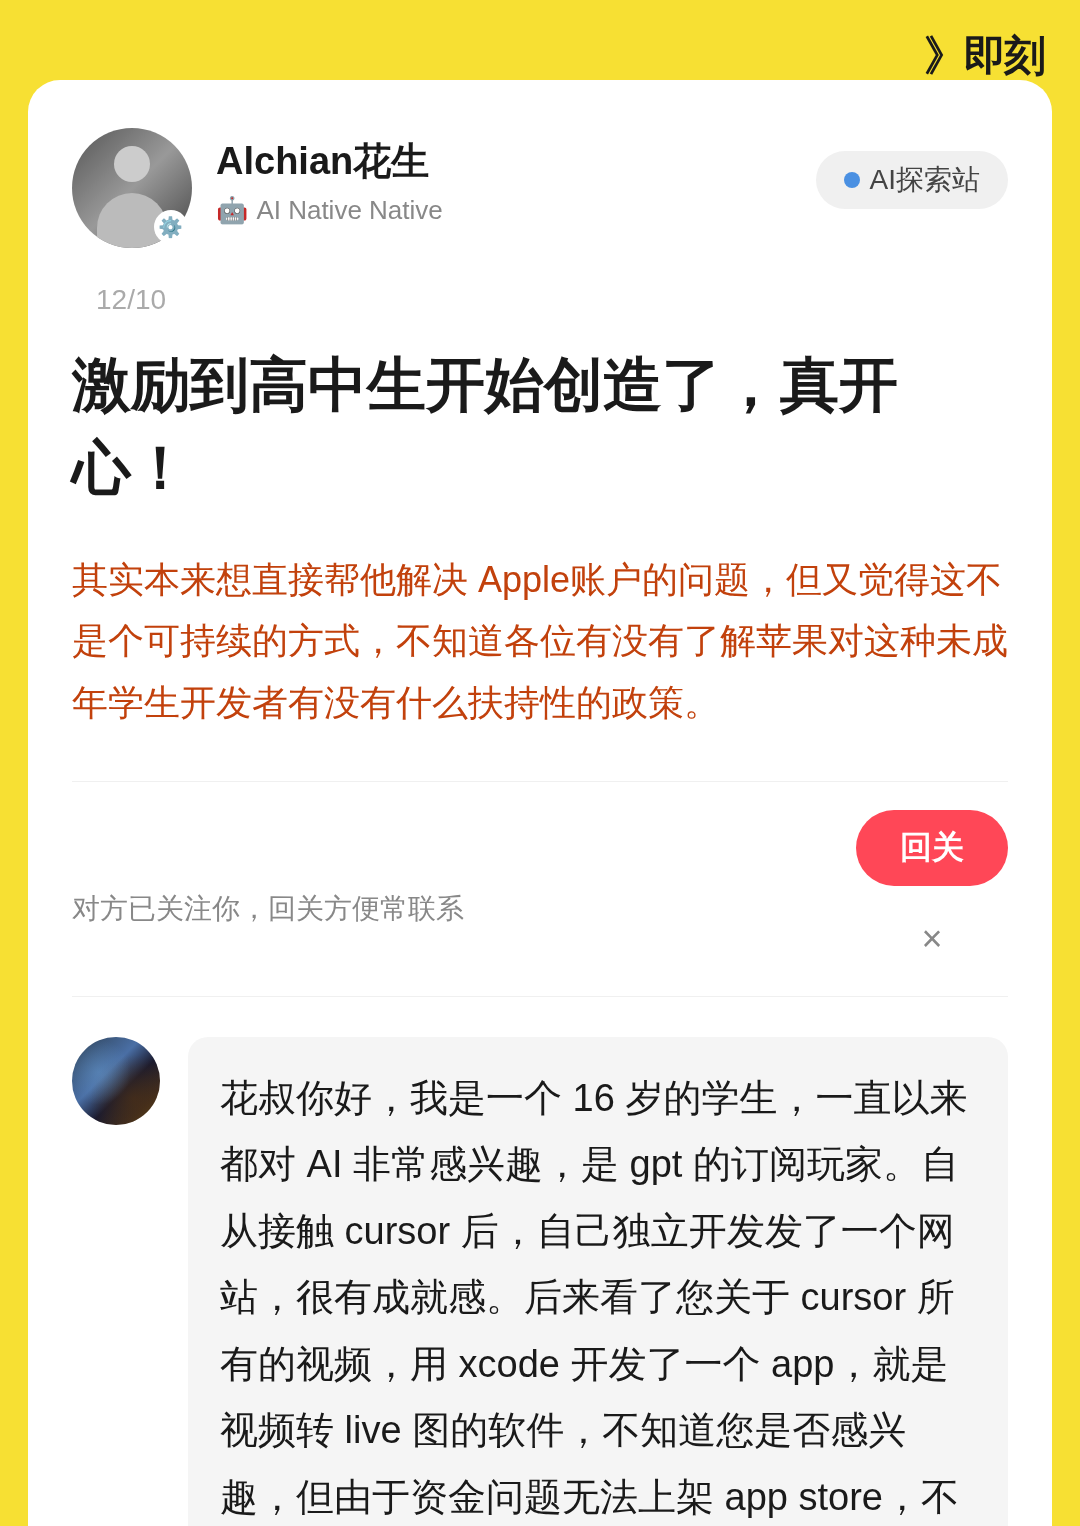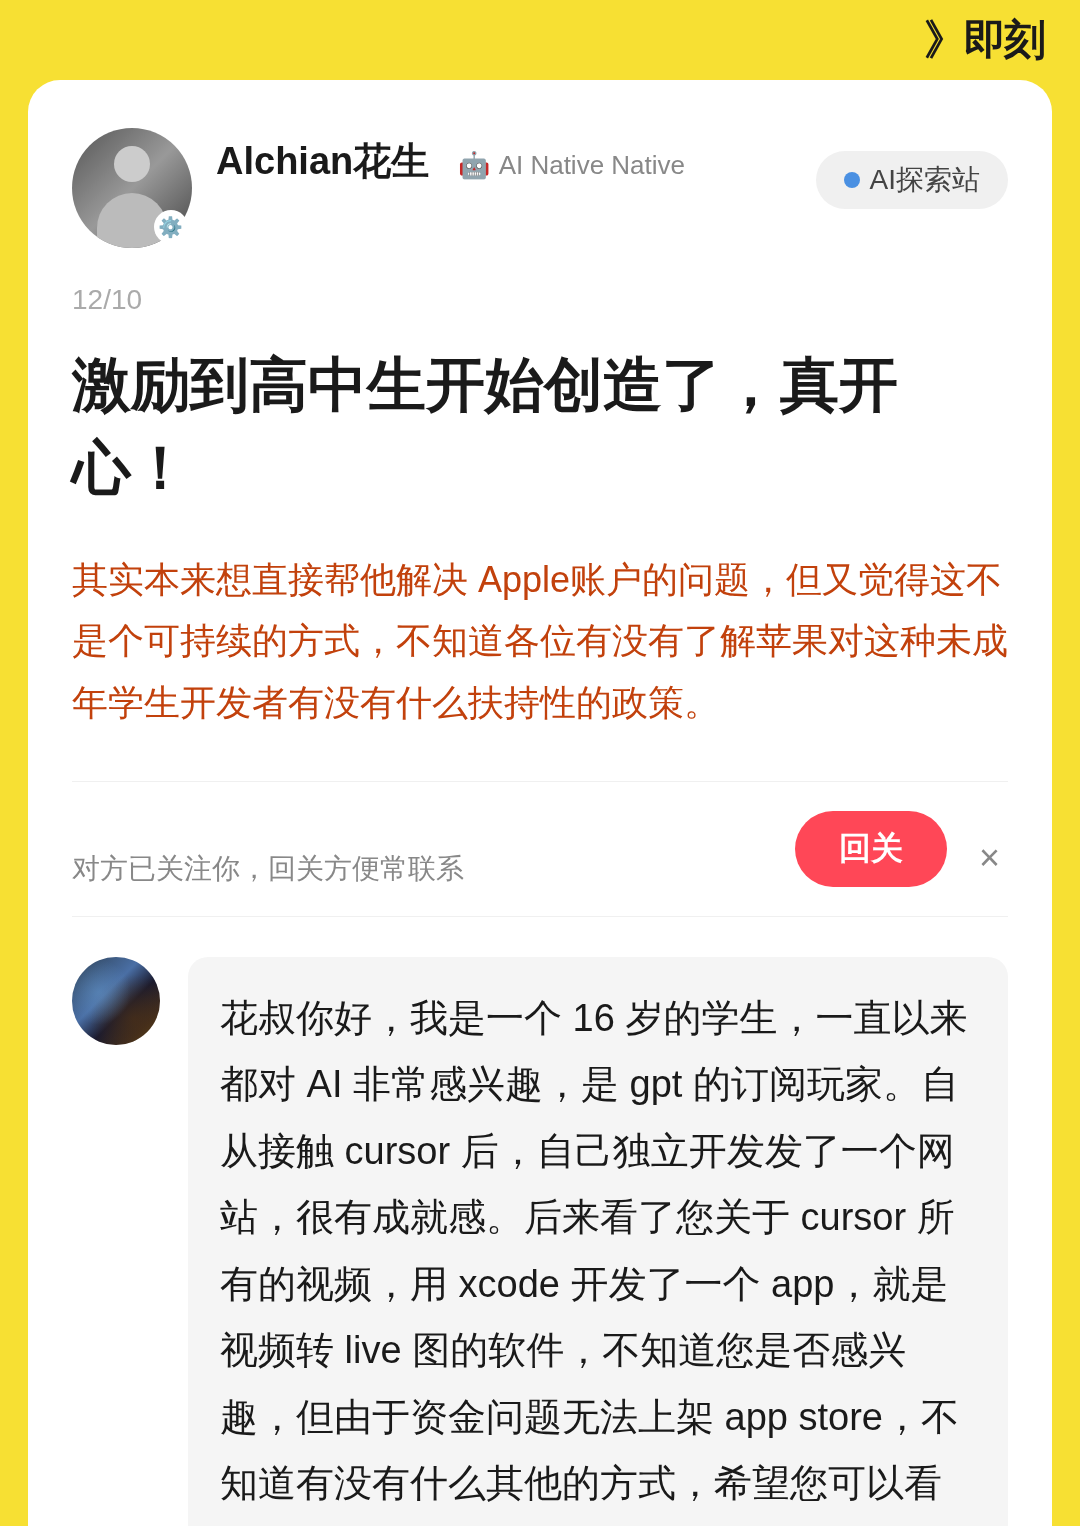--- a/index.html
+++ b/index.html
@@ -12,21 +12,21 @@
       width: 1080px;
       min-height: 1526px;
       background-color: #F7E033;
       font-family: -apple-system, 'PingFang SC', 'Helvetica Neue', Arial, sans-serif;
       position: relative;
       overflow-x: hidden;
     }
 
     .jike-logo {
       position: absolute;
-      top: 12px;
+      top: 28px;
       right: 36px;
       font-size: 42px;
       color: #1a1a1a;
       font-weight: 700;
       letter-spacing: -2px;
     }
 
     .card {
       background: #FFFFFF;
       border-radius: 32px;
@@ -97,23 +97,23 @@
       background: #fff;
       border-radius: 50%;
       display: flex;
       align-items: center;
       justify-content: center;
       font-size: 20px;
     }
 
     .user-info {
       display: flex;
+      flex-direction: column;
       justify-content: center;
       padding-top: 8px;
-      gap: 29px;
     }
 
     .username {
       font-size: 38px;
       font-weight: 700;
       color: #1a1a1a;
       margin-bottom: 8px;
     }
 
     .user-tag {
@@ -147,20 +147,21 @@
       height: 16px;
       background: #4A90E2;
       border-radius: 50%;
       flex-shrink: 0;
     }
 
     .date-label {
       font-size: 28px;
       color: #AAAAAA;
       margin-bottom: 28px;
+      margin-left: 24px;
     }
 
     .post-title {
       font-size: 59px;
       font-weight: 700;
       color: #1a1a1a;
       line-height: 1.4;
       margin-bottom: 40px;
     }
 
@@ -182,22 +183,23 @@
     }
 
     .follow-text {
       font-size: 28px;
       color: #888;
       margin-top: 40px;
     }
 
     .follow-actions {
       display: flex;
-      align-items: flex-end;
+      align-items: center;
       gap: 24px;
+      flex-direction: column;
     }
 
     .follow-btn {
       background: #FF4757;
       color: #fff;
       border: none;
       border-radius: 40px;
       padding: 16px 44px;
       font-size: 32px;
       font-weight: 600;

